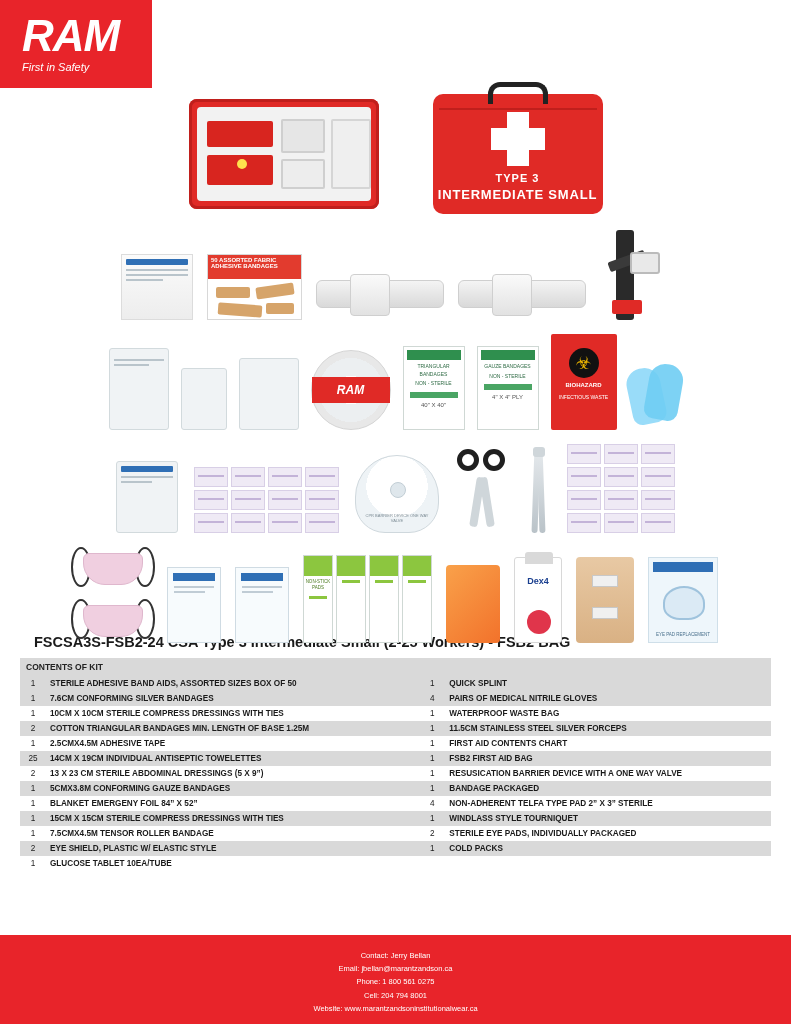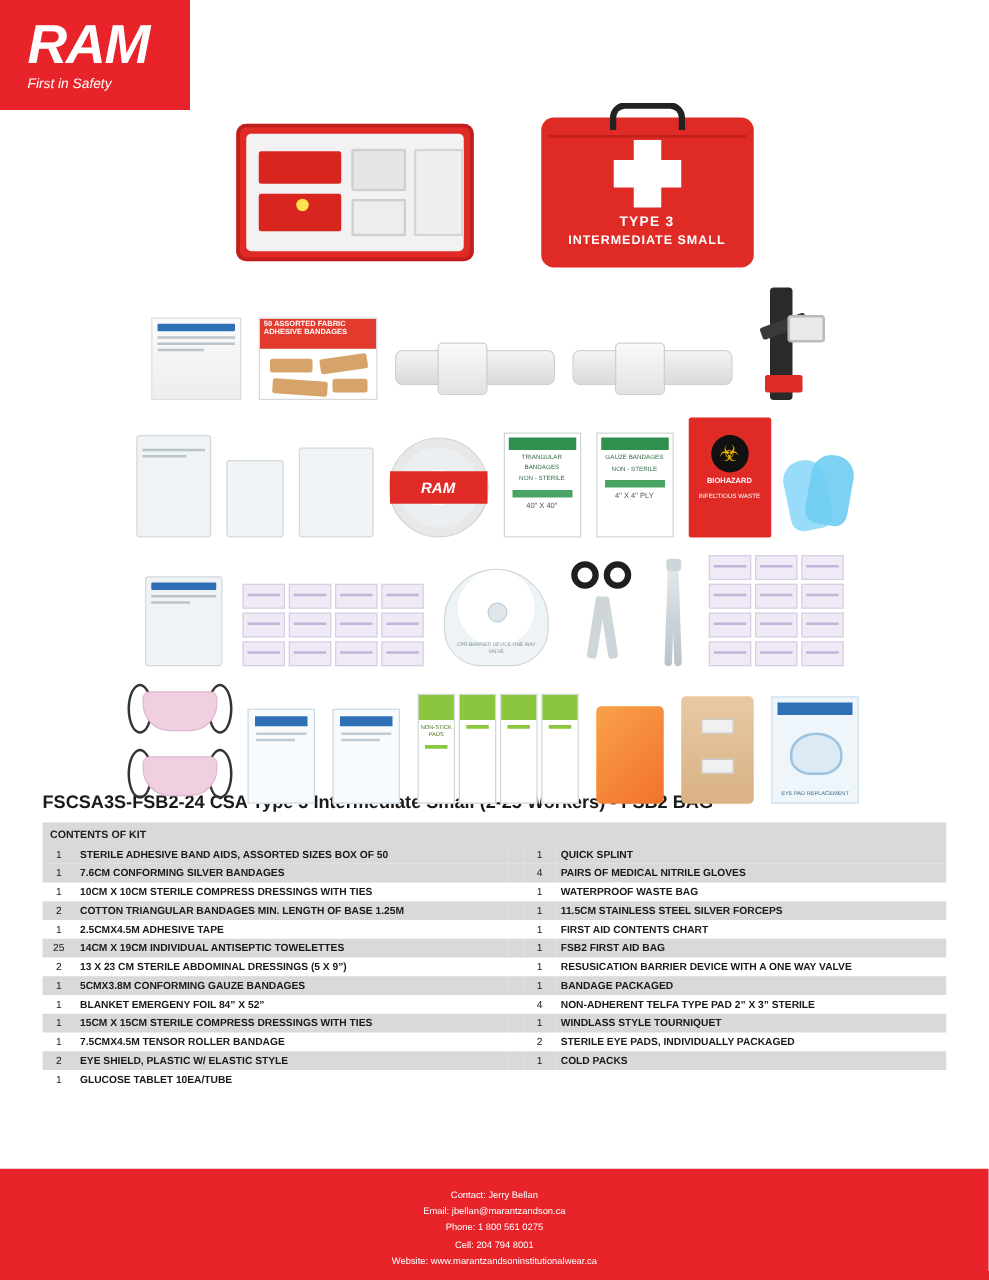--- a/index.html
+++ b/index.html
@@ -102,21 +102,21 @@
     margin-left: 40px;
   }
   .kit-closed .handle {
     position: absolute; left: 55px; top: -12px; width: 60px; height: 22px;
     border: 5px solid #222; border-bottom: none; border-radius: 12px 12px 0 0;
     background: transparent;
   }
   .kit-closed .cross-v { position:absolute; background:#fff; left: 74px; top: 18px; width: 22px; height: 54px;}
   .kit-closed .cross-h { position:absolute; background:#fff; left: 58px; top: 34px; width: 54px; height: 22px;}
   .kit-closed .lbl1 { position:absolute; left:0; right:0; top: 78px; text-align:center; color:#fff; font-size:11px; font-weight:bold; letter-spacing:1px;}
-  .kit-closed .lbl2 { position:absolute; left:0; right:0; top: 93px; text-align:center; color:#fff; font-size:10px; font-weight:bold; letter-spacing:0.8px;}
+  .kit-closed .lbl2 { position:absolute; left:0; right:0; top: 93px; text-align:center; color:#fff; font-size:13px; font-weight:bold; letter-spacing:0.8px;}
   .kit-closed .zip { position:absolute; left: 6px; right:6px; top: 14px; height: 2px; background:#c01f1c;}
 
   
   .item {
     position: relative;
     background: #fff;
   }
   .pad-white {
     background: linear-gradient(#fbfbfb, #ededed);
     border: 1px solid #dcdcdc;
@@ -280,21 +280,21 @@
 
   
   .prod-title {
     margin: 6px 34px 8px 34px;
     font-size: 14.5px;
     font-weight: bold;
     color: #1a1a1a;
   }
 
   
-  .contents-wrap { margin: 0 34px; }
+  .contents-wrap { margin: 0 20px; }
   .contents-header {
     background: #d9d9d9;
     font-size: 8.5px;
     font-weight: bold;
     color: #222;
     padding: 4px 6px;
   }
   table.contents {
     width: 100%;
     border-collapse: collapse;
@@ -539,20 +539,25 @@
       <div class="nonstick">
         <div class="top"></div>
           <div class="bar"></div>
       </div>
       <div class="nonstick">
         <div class="top"></div>
           <div class="bar"></div>
       </div>
     </div>
     <div class="blanket"></div>
+    <div class="dex">
+      <div class="cap"></div>
+      <div class="brand">Dex4</div>
+      <div class="berry"></div>
+    </div>
     <div class="tensor">
       <div class="clip c1"></div>
         <div class="clip c2"></div>
     </div>
     <div class="eyeshield">
       <div class="hdr"></div>
       <div class="shape"></div>
       <div class="ft">EYE PAD REPLACEMENT</div>
     </div>
   </div>

